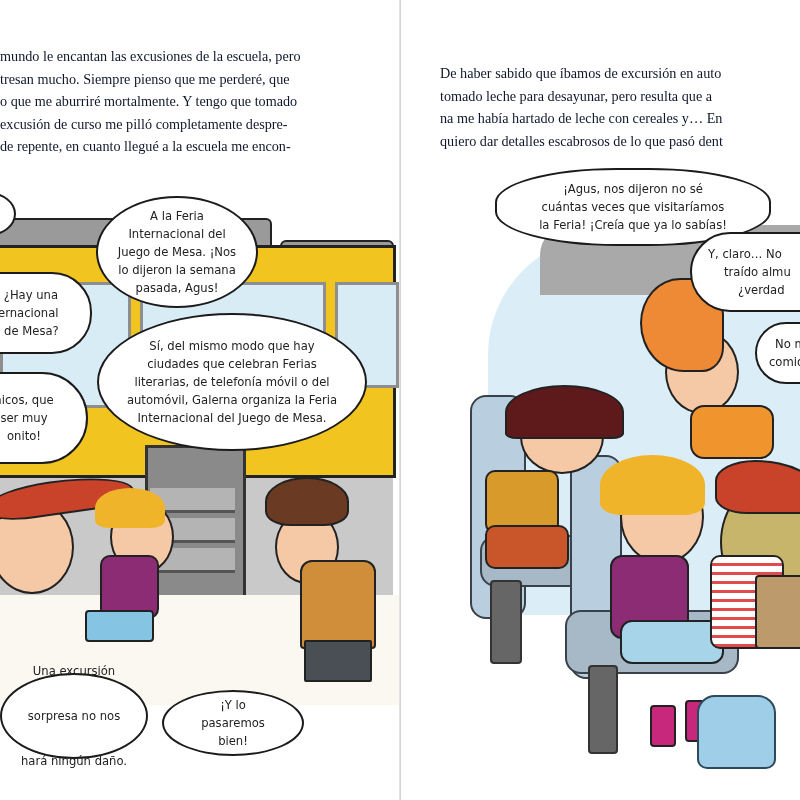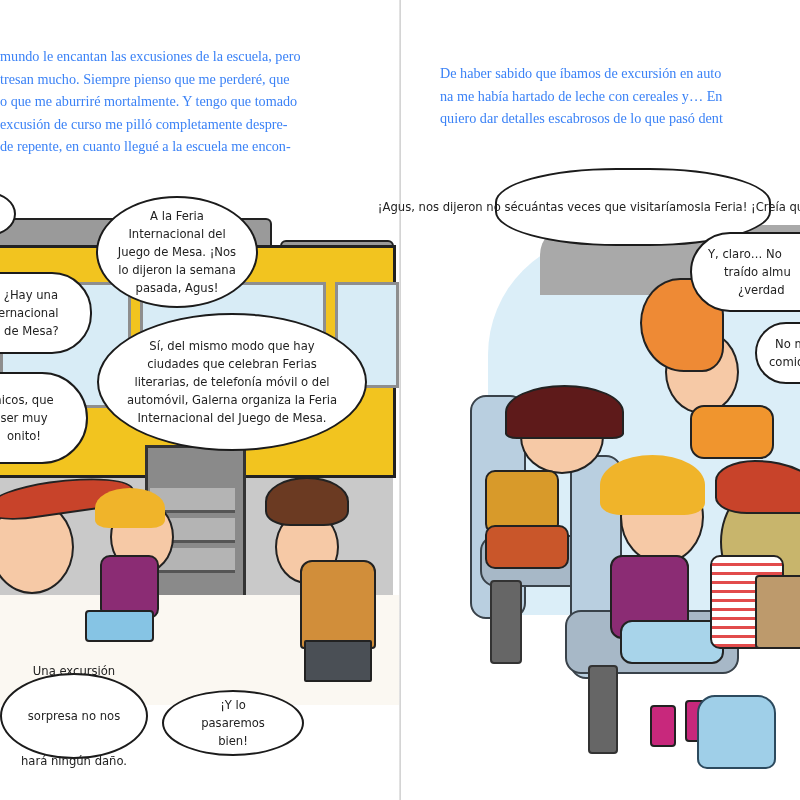--- a/index.html
+++ b/index.html
@@ -1,21 +1,21 @@
 <!DOCTYPE html>
 <html><head>
 <meta charset="utf-8">
 <style>
   html,body{margin:0;padding:0;}
   body{width:800px;height:800px;overflow:hidden;background:#fff;position:relative;font-family:"DejaVu Serif",serif;}
   .page{position:absolute;top:0;height:800px;background:#fff;overflow:hidden;}
   .page-left{left:0;width:400px;}
   .page-right{left:401px;width:399px;}
   .gutter{position:absolute;left:399px;top:0;width:3px;height:800px;background:linear-gradient(to right,#e8e8e8,#d4d4d4,#ececec);}
-  .prose{position:absolute;font-family:"Liberation Serif","DejaVu Serif",serif;font-size:14.2px;line-height:22.6px;color:#3b82f6;white-space:nowrap;margin:0;}
+  .prose{position:absolute;font-family:"Liberation Serif","DejaVu Serif",serif;font-size:14.2px;line-height:22.6px;color:#0f172a;white-space:nowrap;margin:0;}
   .prose .line{display:block;}
   .left-prose{left:0;top:45px;}
   .right-prose{left:39px;top:62px;font-family:Liberation Serif, serif;}
   .comic{font-family:"DejaVu Sans",sans-serif;font-size:11.6px;line-height:18px;color:#222;text-align:center;}
   .bubble{position:absolute;background:#fff;border:2px solid #1b1b1b;border-radius:50%;display:flex;align-items:center;justify-content:center;flex-direction:column;box-sizing:border-box;}
   .bubble span{display:block;white-space:nowrap;}
   .scene{position:absolute;}
   
   .bus-body{position:absolute;left:0;top:245px;width:393px;height:230px;background:#f2c41f;border-top:3px solid #222;border-right:3px solid #222;}
   .bus-roof{position:absolute;left:0;top:218px;width:270px;height:30px;background:#9a9a9a;border:2px solid #222;border-left:none;border-radius:0 6px 0 0;}
@@ -108,20 +108,21 @@
     <span>pasaremos</span>
     <span>bien!</span>
   </div>
 </div>
 
 <div class="gutter"></div>
 
 <div class="page page-right">
   <div class="prose right-prose">
     <span class="line">De haber sabido que íbamos de excursión en auto</span>
+    <span class="line">tomado leche para desayunar, pero resulta que a</span>
     <span class="line">na me había hartado de leche con cereales y… En</span>
     <span class="line">quiero dar detalles escabrosos de lo que pasó dent</span>
   </div>
 </div>
 
 <div class="scene">
   <div class="bus-interior"></div>
   <div class="interior-roof"></div>
 
   <div class="seat" style="left:470px;top:395px;width:52px;height:220px;"></div>
@@ -148,21 +149,21 @@
   <div style="position:absolute;left:685px;top:700px;width:22px;height:38px;background:#c8287c;border:2px solid #222;border-radius:4px;"></div>
 
   <div class="char" style="left:720px;top:480px;width:100px;height:120px;background:#c8b56c;border:2px solid #222;"></div>
   <div style="position:absolute;left:715px;top:460px;width:100px;height:50px;background:#c8432a;border:2px solid #222;border-radius:50% 80% 20% 40%;"></div>
   <div style="position:absolute;left:710px;top:555px;width:70px;height:90px;background:repeating-linear-gradient(180deg,#fff 0 6px,#e24b4b 6px 9px);border:2px solid #222;border-radius:10px;"></div>
   <div style="position:absolute;left:755px;top:575px;width:48px;height:70px;background:#bd9a6c;border:2px solid #222;border-radius:4px;"></div>
 
   <div style="position:absolute;left:697px;top:695px;width:75px;height:70px;background:#9fcfe8;border:2px solid #2c4a5e;border-radius:18px 18px 10px 10px;"></div>
 </div>
 
-<div class="cloud comic" style="left:495px;top:168px;width:272px;height:74px;display:flex;flex-direction:row;align-items:center;justify-content:center;">
+<div class="cloud comic" style="left:495px;top:168px;width:272px;height:74px;display:flex;flex-direction:column;align-items:center;justify-content:center;">
   <span style="display:block;white-space:nowrap;">¡Agus, nos dijeron no sé</span>
   <span style="display:block;white-space:nowrap;">cuántas veces que visitaríamos</span>
   <span style="display:block;white-space:nowrap;">la Feria! ¡Creía que ya lo sabías!</span>
 </div>
 <div class="bubble comic" style="left:690px;top:232px;width:150px;height:80px;border-radius:50px 0 0 50px;align-items:flex-start;padding-left:14px;">
   <span style="margin-left:2px;text-align:center;">Y, claro… No</span>
   <span style="margin-left:18px;">traído almu</span>
   <span style="margin-left:32px;">¿verdad</span>
 </div>
 <div class="cloud comic" style="left:755px;top:322px;width:80px;height:62px;border-radius:40px 0 0 40px;display:flex;flex-direction:column;justify-content:center;align-items:flex-start;padding-left:12px;box-sizing:border-box;">

